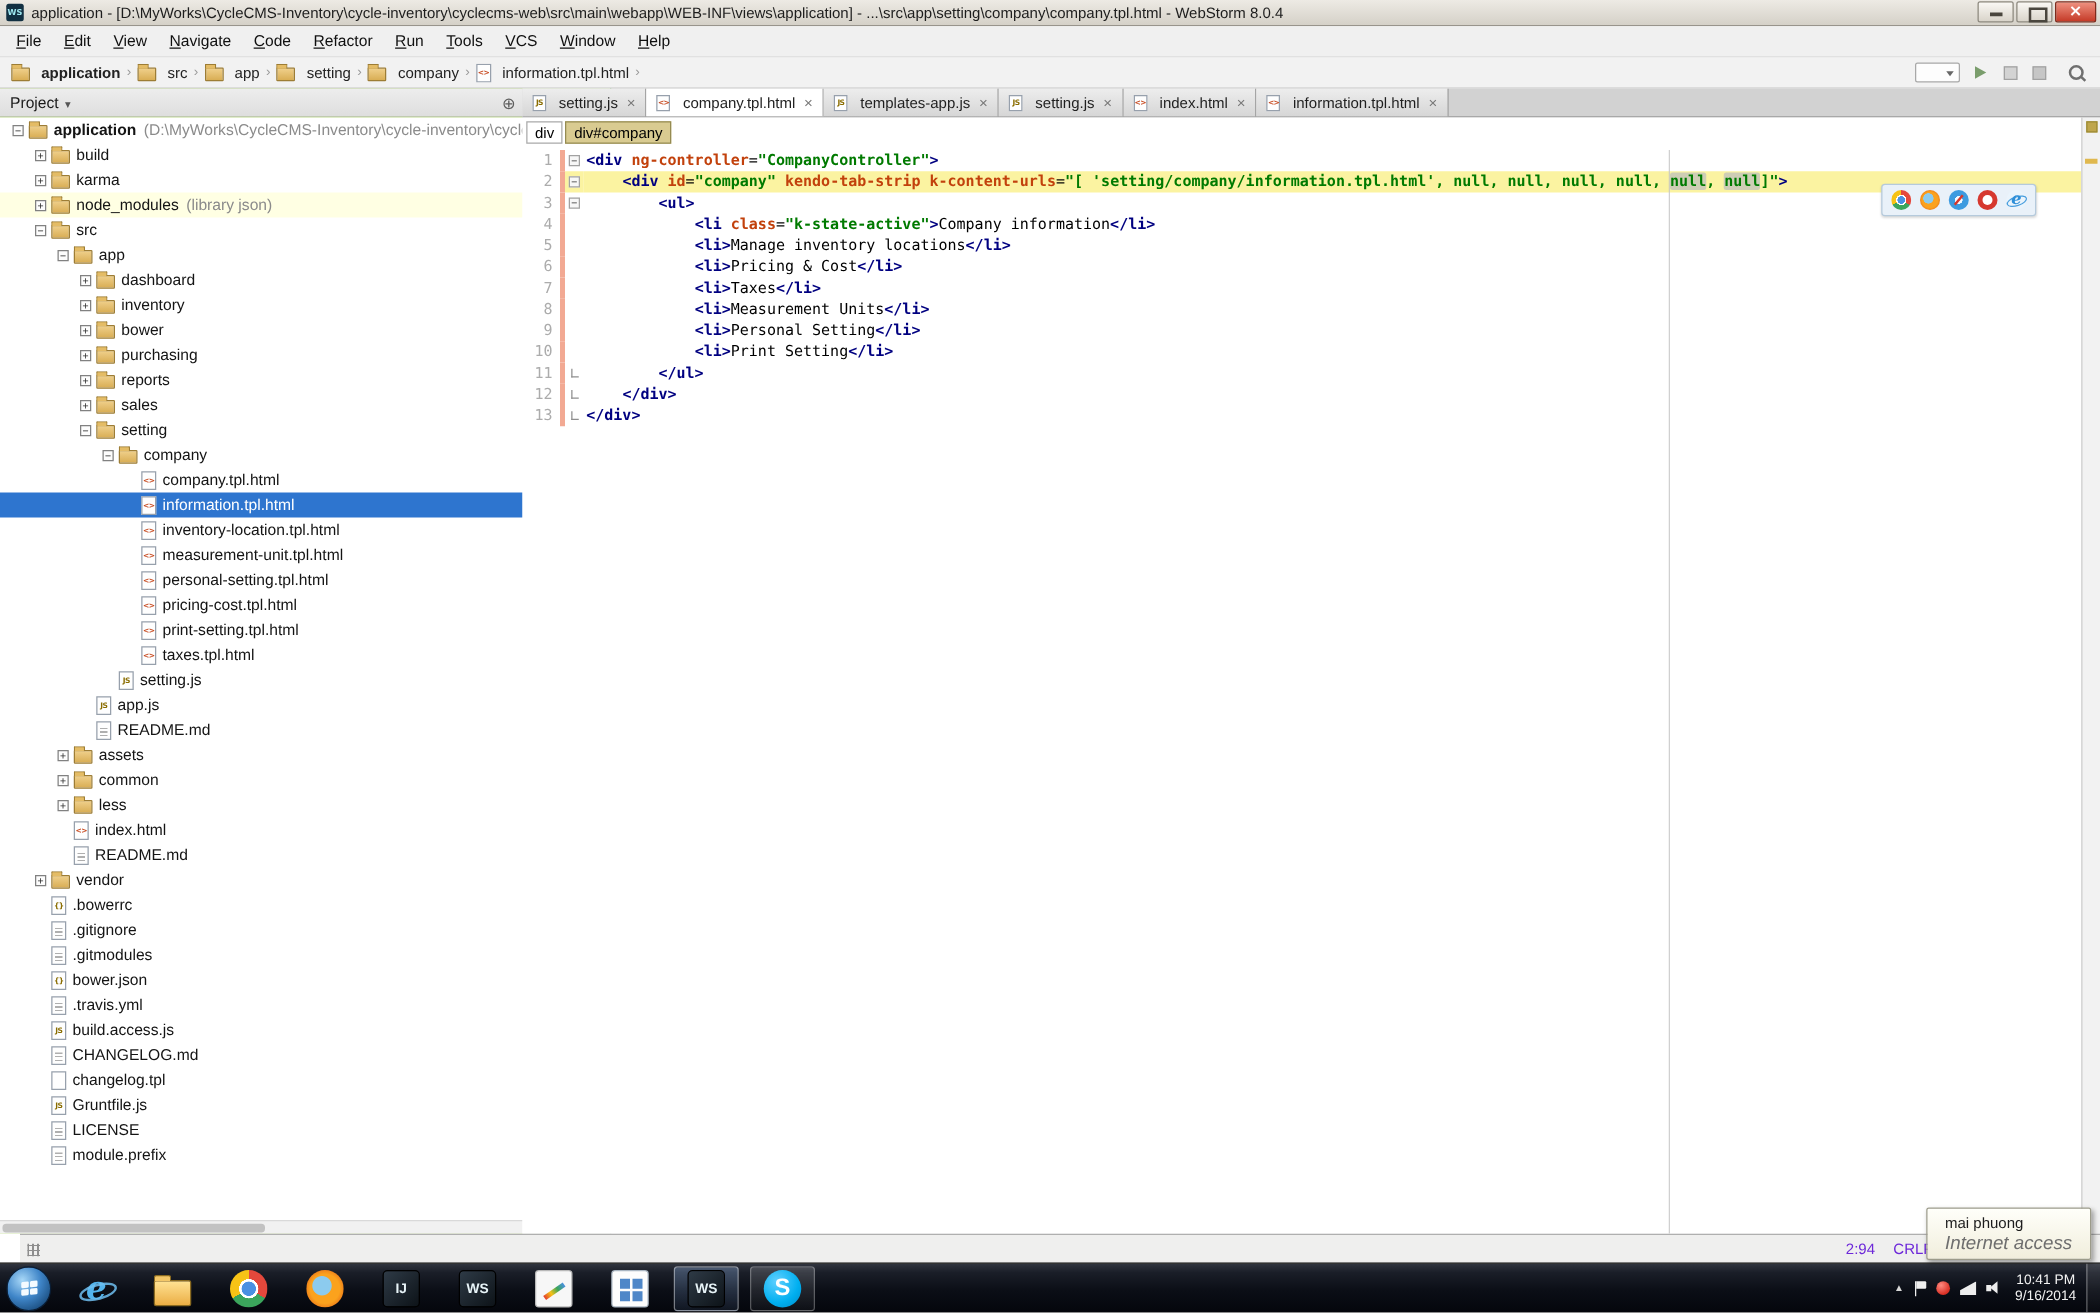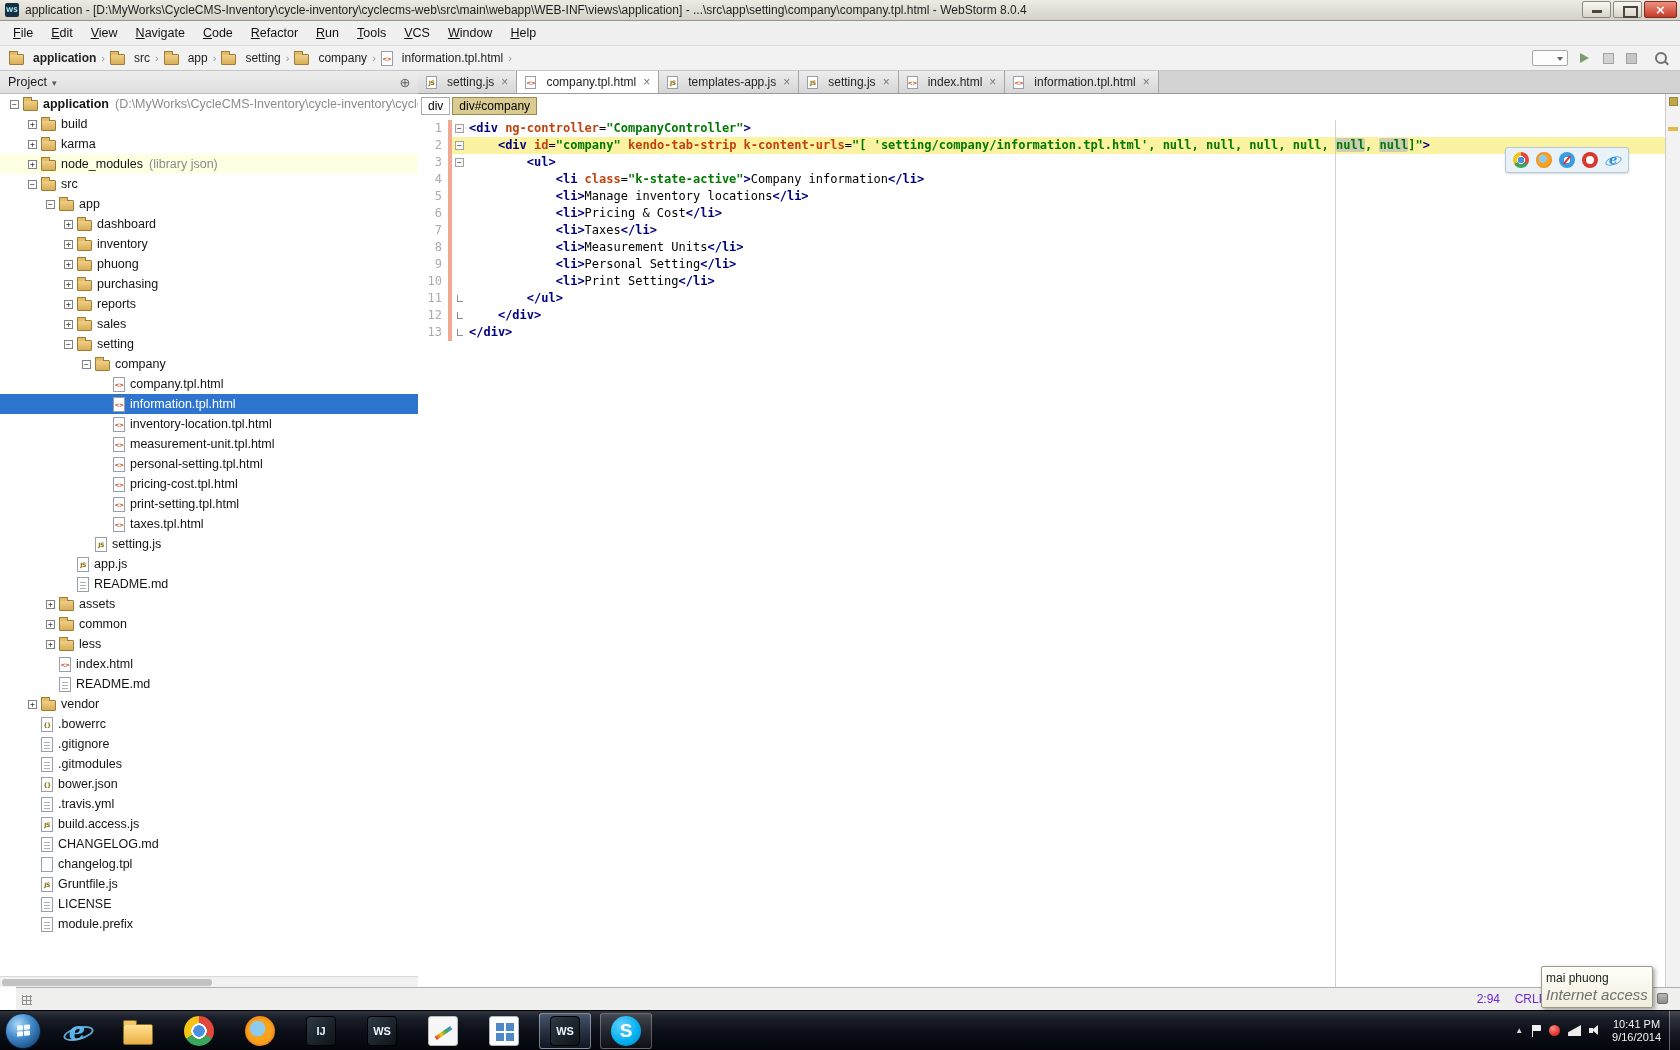--- a/index.html
+++ b/index.html
@@ -33,21 +33,21 @@
   .run-combo{width:36px;height:16px;background:#FDFDFD;border:1px solid #A8A8A8;border-radius:2px;position:relative;margin-right:12px}
   .run-combo::after{content:"";position:absolute;right:4px;top:6px;border:3px solid transparent;border-top:4px solid #666}
   .nt-play{width:0;height:0;border-top:5px solid transparent;border-bottom:5px solid transparent;border-left:9px solid #7A9D6C;margin-right:14px}
   .nt-sq{width:11px;height:11px;background:#D3D3D3;border:1px solid #A2A2A2;margin-right:12px}
   .nt-sq2{width:11px;height:11px;background:#C6C6C6;border:1px solid #A2A2A2;margin-right:16px}
   .nt-search{width:17px;height:17px;position:relative;margin-right:2px}
   .nt-search::before{content:"";position:absolute;left:2px;top:2px;width:8px;height:8px;border:2px solid #6F6F6F;border-radius:50%}
   .nt-search::after{content:"";position:absolute;left:11px;top:12px;width:5px;height:2px;background:#6F6F6F;transform:rotate(45deg)}
 
   
-  .project-panel{position:absolute;left:0;top:71px;width:489px;bottom:63px;background:#bef264;border-right:3px solid #15803d}
+  .project-panel{position:absolute;left:0;top:71px;width:489px;bottom:63px;background:#bef264;border-right:1px solid #15803d}
   .pp-header{height:23px;background:linear-gradient(#EDEDED,#DEDEDE);border-bottom:1px solid #BFBFBF;display:flex;align-items:center;padding:0 8px;font-size:12.5px;color:#1A1A1A}
   .pp-arrow{font-size:9px;color:#555;margin-left:5px}
   .pp-icons{margin-left:auto;display:flex;gap:10px;color:#5E5E5E;font-size:13px;align-items:center}
   .pp-ico{line-height:1;cursor:default}
   .pp-ico .mini-arrow{font-size:8px;color:#5E5E5E}
   .tree{position:absolute;top:23px;left:0;right:0;bottom:11px;overflow:hidden;background:#fff}
   .tree-row{height:20px;display:flex;align-items:center;white-space:nowrap;font-size:12.5px;color:#141414;overflow:hidden}
   .tree-row.library{background:#FFFFE3}
   .tree-row.selected{background:#2E75CF;color:#FFF}
   .expander{width:9px;height:9px;border:1px solid #818181;background:#FDFDFD;color:#333;font:8px/7px "DejaVu Sans Mono",monospace;text-align:center;margin-right:4px;flex:none}
@@ -110,21 +110,21 @@
   
   .statusbar{position:absolute;left:16px;right:0;bottom:40px;height:23px;background:#EFEFEE;border-top:1px solid #AFAFAF;font-size:12px;color:#6d28d9}
   .sb-grid{position:absolute;left:6px;top:7px;width:10px;height:10px;background:repeating-linear-gradient(0deg,#8E8E8E 0 1px,transparent 1px 4px),repeating-linear-gradient(90deg,#8E8E8E 0 1px,transparent 1px 4px)}
   .sb-pos{position:absolute;right:180px;top:4px}
   .sb-crlf{position:absolute;right:134px;top:4px}
   .sb-lock{position:absolute;right:36px;top:9px;width:10px;height:7px;background:#7B7B7B;border-radius:1px}
   .sb-lock::before{content:"";position:absolute;left:1.5px;top:-5px;width:5px;height:5px;border:1.5px solid #7B7B7B;border-bottom:none;border-radius:3px 3px 0 0}
   .sb-hector{position:absolute;right:12px;top:5px;width:11px;height:11px;border-radius:2px;background:linear-gradient(#B8B8B8,#8D8D8D);border:1px solid #6E6E6E}
 
   
-  .net-tooltip{position:absolute;left:1541px;top:966px;z-index:60;background:linear-gradient(#FFFFFA,#F1EEDC);border:1px solid #9C9B8A;border-radius:2px;box-shadow:2px 2px 4px rgba(0,0,0,.35);padding:4px 4px;min-width:80px}
+  .net-tooltip{position:absolute;left:1541px;top:966px;z-index:60;background:linear-gradient(#FFFFFA,#F1EEDC);border:1px solid #9C9B8A;border-radius:2px;box-shadow:2px 2px 4px rgba(0,0,0,.35);padding:4px 14px;min-width:80px}
   .tt-title{font-size:12px;color:#1C1C1C;white-space:nowrap}
   .tt-sub{font-size:15px;font-style:italic;color:#6E6E6E;margin-top:1px;white-space:nowrap}
 
   
   .taskbar{position:absolute;left:0;right:0;bottom:0;height:40px;background:linear-gradient(#30343E 0,#1A1E28 18%,#0B0E16 55%,#04060C 100%);border-top:1px solid #000;display:flex;align-items:center;z-index:50}
   .start{width:36px;height:36px;margin:0 6px 0 5px;border-radius:50%;background:radial-gradient(circle at 35% 30%,#A8D8F8,#3F85C8 45%,#174878 85%,#0B2C50);display:flex;align-items:center;justify-content:center;flex:none;border:1px solid #0A1E36}
   .orb-flag{display:grid;grid-template-columns:6px 6px;grid-template-rows:5px 5px;gap:1px;transform:skewY(-6deg)}
   .orb-flag i{background:#F4FAFF;border-radius:1px;display:block}
   .tb-apps{display:flex;gap:9px;margin-left:4px}
   .tb-app{width:52px;height:36px;display:flex;align-items:center;justify-content:center;border-radius:3px;border:1px solid transparent}
@@ -289,21 +289,21 @@
         <div class="tree-row">
           <span class="lvl-gap" style="width: 64px;"></span>
           <span class="expander">+</span>
           <span class="fi fi-folder"></span>
           <span class="tlabel">inventory</span>
         </div>
         <div class="tree-row">
           <span class="lvl-gap" style="width: 64px;"></span>
           <span class="expander">+</span>
           <span class="fi fi-folder"></span>
-          <span class="tlabel">phuong</span>
+          <span class="tlabel">bower</span>
         </div>
         <div class="tree-row">
           <span class="lvl-gap" style="width: 64px;"></span>
           <span class="expander">+</span>
           <span class="fi fi-folder"></span>
           <span class="tlabel">purchasing</span>
         </div>
         <div class="tree-row">
           <span class="lvl-gap" style="width: 64px;"></span>
           <span class="expander">+</span>

